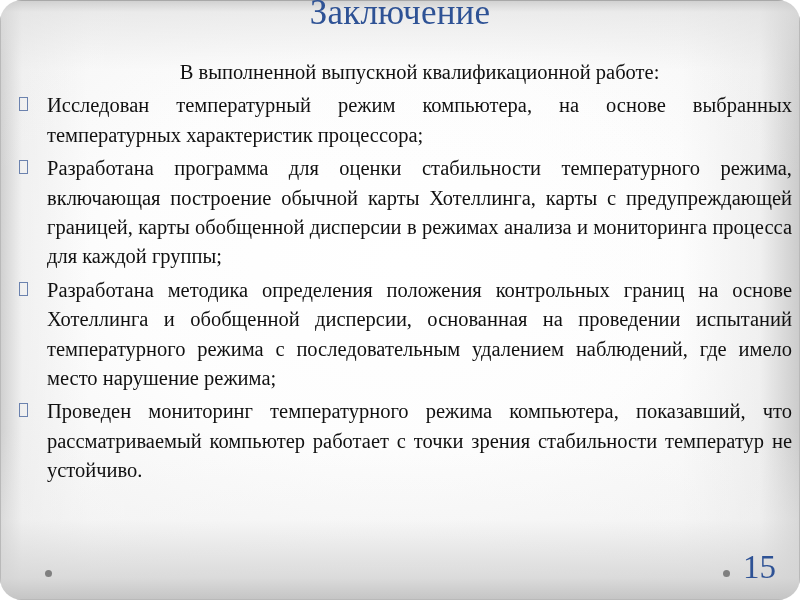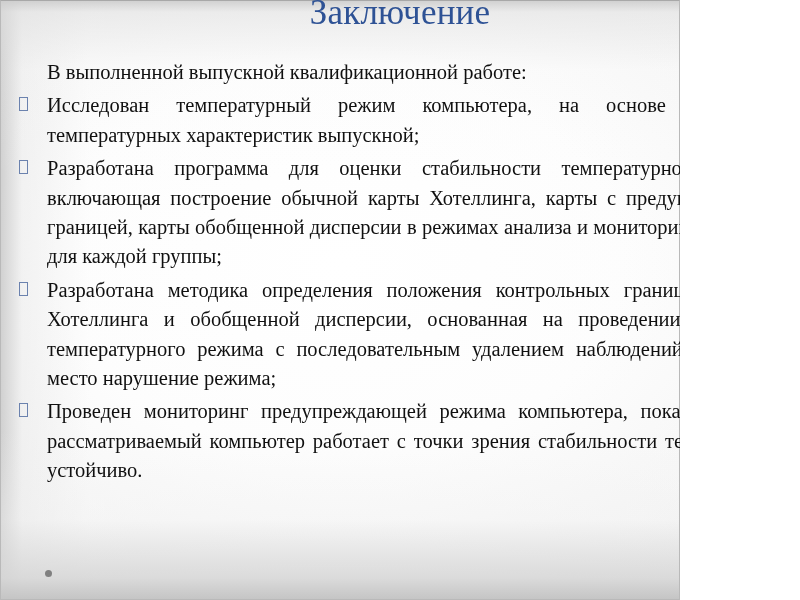--- a/index.html
+++ b/index.html
@@ -12,21 +12,21 @@
   }
 
   body {
     font-family: "Liberation Serif", "DejaVu Serif", serif;
     background: #ffffff;
   }
 
   
   .slide {
     position: relative;
-    width: 680px;
+    width: 800px;
     height: 600px;
     box-sizing: border-box;
     overflow: hidden;
     
     background:
       linear-gradient(to bottom,
         rgba(205,205,205,0.95) 0px,
         rgba(224,224,224,0.55) 12px,
         rgba(248,248,248,0.10) 70px,
         rgba(255,255,255,0) 180px,
@@ -41,20 +41,21 @@
         rgba(255,255,255,0) 260px,
         rgba(255,255,255,0) 540px,
         rgba(250,250,250,0.10) 680px,
         rgba(228,228,228,0.45) 760px,
         rgba(198,198,198,0.9) 800px),
       radial-gradient(ellipse 640px 440px at 50% 44%,
         #ffffff 0%,
         #fdfdfd 44%,
         #f6f6f6 74%,
         #eeeeee 100%);
+    border-radius: 22px;
   }
 
   
   .slide-frame {
     position: absolute;
     inset: 0;
     border: 1px solid #b9b9b9;
     border-top-color: #a8a8a8;
     box-sizing: border-box;
     pointer-events: none;
@@ -81,21 +82,21 @@
     left: 14px;
     top: 58px;
     width: 778px;
     color: #101010;
     font-size: 20.5px;
     line-height: 29.4px;
   }
 
   .intro-line {
     margin: 0 0 4px 33px;
-    text-align: left;
+    text-align: center;
     white-space: nowrap;
   }
 
   .bullet-row {
     display: flex;
     align-items: flex-start;
     margin-bottom: 4px;
   }
 
   .bullet-marker {
@@ -160,36 +161,36 @@
   <div class="slide-frame"></div>
 
   <div class="title">Заключение</div>
 
   <div class="body-block">
 
     <p class="intro-line">В выполненной выпускной квалификационной работе:</p>
 
     <div class="bullet-row">
       <span class="bullet-marker"></span>
-      <span class="bullet-text ragged">Исследован температурный режим компьютера, на основе выбранных температурных характеристик выпускной;</span>
+      <span class="bullet-text ragged">Исследован температурный режим компьютера, на основе выбранных температурных характеристик процессора;</span>
     </div>
 
     <div class="bullet-row">
       <span class="bullet-marker"></span>
       <span class="bullet-text ragged">Разработана программа для оценки стабильности температурного режима, включающая построение обычной карты Хотеллинга, карты с предупреждающей границей, карты обобщенной дисперсии в режимах анализа и мониторинга процесса для каждой группы;</span>
     </div>
 
     <div class="bullet-row">
       <span class="bullet-marker"></span>
       <span class="bullet-text ragged">Разработана методика определения положения контрольных границ на основе Хотеллинга и обобщенной дисперсии, основанная на проведении испытаний температурного режима с последовательным удалением наблюдений, где имело место нарушение режима;</span>
     </div>
 
     <div class="bullet-row">
       <span class="bullet-marker"></span>
-      <span class="bullet-text ragged">Проведен мониторинг предупреждающей режима компьютера, показавший, что рассматриваемый компьютер работает с точки зрения стабильности температур не устойчиво.</span>
+      <span class="bullet-text ragged">Проведен мониторинг температурного режима компьютера, показавший, что рассматриваемый компьютер работает с точки зрения стабильности температур не устойчиво.</span>
     </div>
 
   </div>
 
   <span class="footer-dot left"></span>
   <span class="footer-dot right"></span>
 
   <div class="page-number">15</div>
 
 </div>

